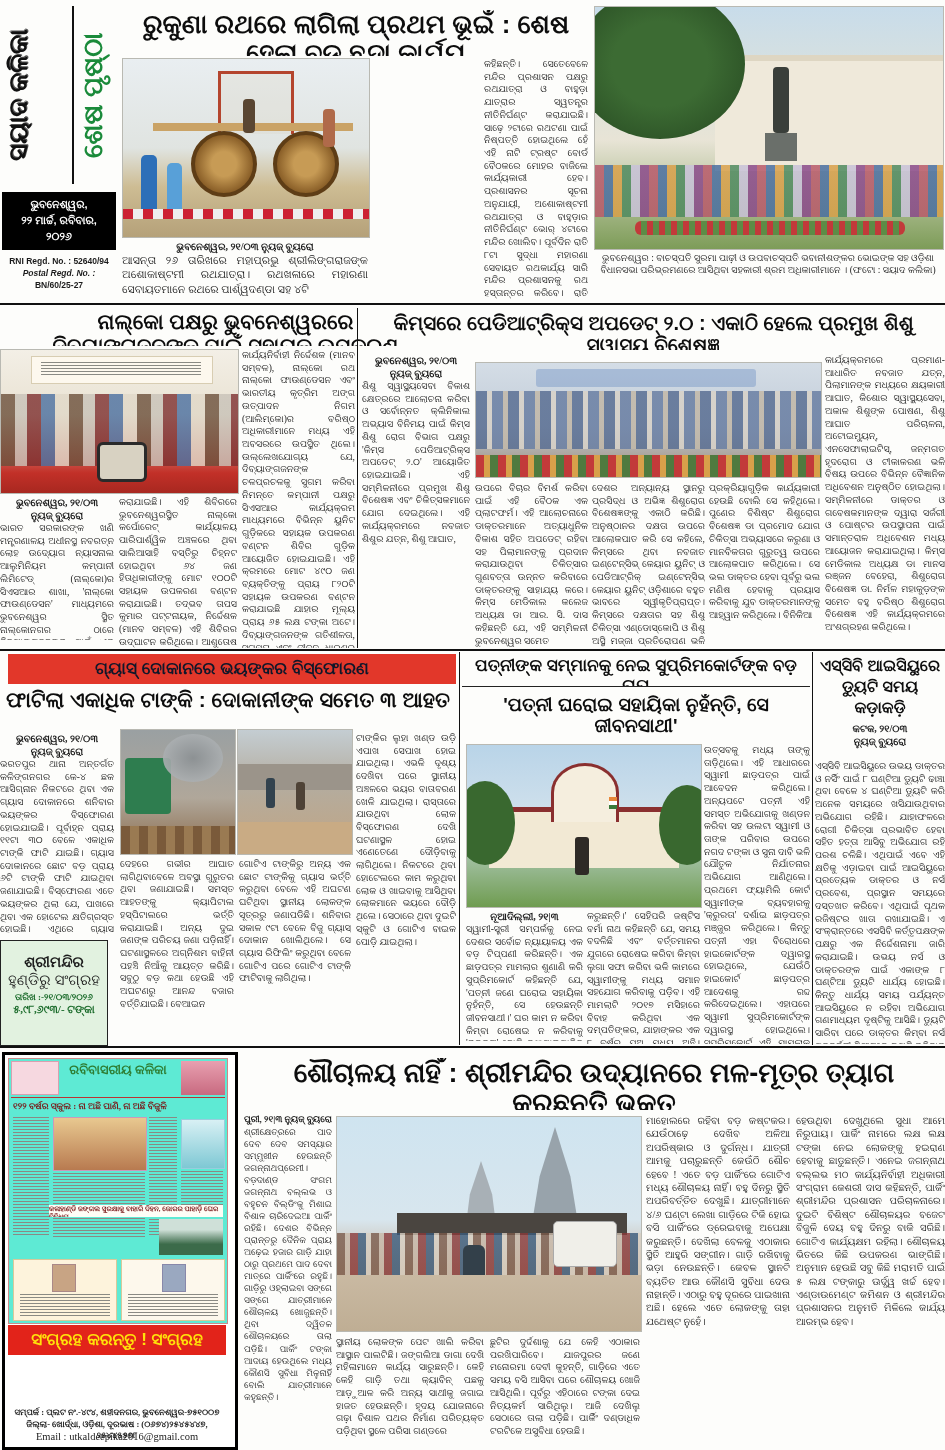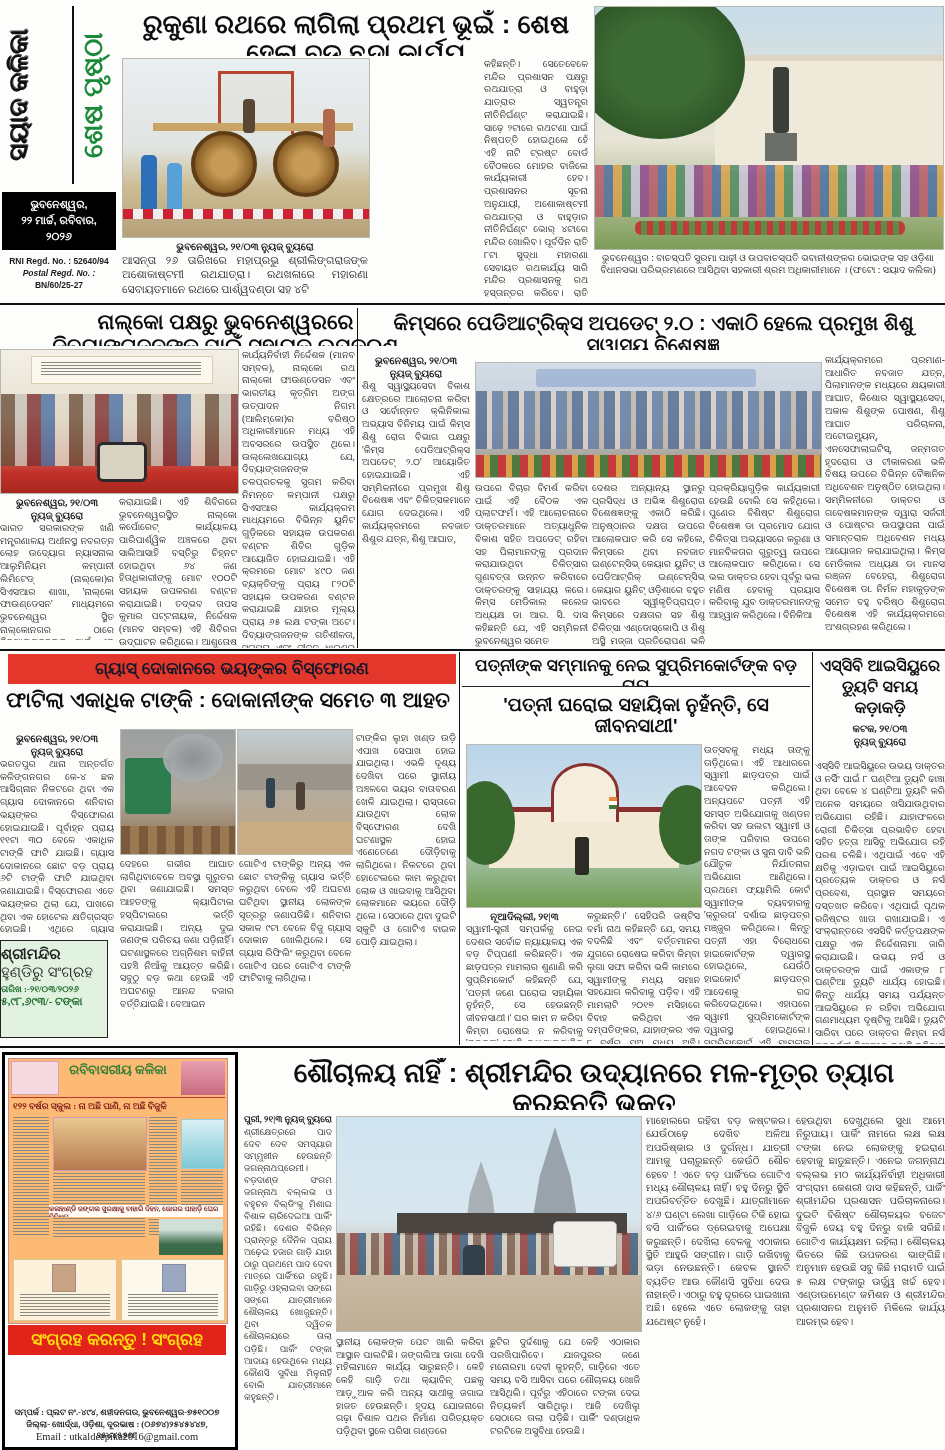--- a/index.html
+++ b/index.html
@@ -102,21 +102,21 @@
   <div class="abs body-col" style="left:825px;top:354px;width:120px;height:294px;">କାର୍ଯ୍ୟକ୍ରମରେ ପ୍ରମାଣ-ଆଧାରିତ ନବଜାତ ଯତ୍ନ, ପିଲାମାନଙ୍କ ମଧ୍ୟରେ କ୍ଷୟକାରୀ ଆଘାତ, କିଶୋର ସ୍ୱାସ୍ଥ୍ୟସେବା, ଅକାଳ ଶିଶୁଙ୍କ ପୋଷଣ, ଶିଶୁ ଆଘାତ ପରିଚାଳନା, ଅଟୋଇମ୍ୟୁନ୍, ଏନସେଫାଲାଇଟିସ୍, ଜନ୍ମଗତ ହୃଦରୋଗ ଓ ଟୀକାକରଣ ଭଳି ବିଷୟ ଉପରେ ବିଭିନ୍ନ ବୈଜ୍ଞାନିକ ଅଧିବେଶନ ଅନୁଷ୍ଠିତ ହୋଇଥିଲା। ସମ୍ମିଳନୀରେ ଡାକ୍ତର ଓ ଗବେଷକମାନଙ୍କ ଦ୍ୱାରା ସର୍ଜରୀ ଓ ପୋଷ୍ଟର ଉପସ୍ଥାପନା ପାଇଁ ସମାନ୍ତରାଳ ଅଧିବେଶନ ମଧ୍ୟ ଆୟୋଜନ କରାଯାଇଥିଲା। କିମ୍ସ ମେଡିକାଲ ଅଧ୍ୟକ୍ଷ ଡା ମାନସ ରଞ୍ଜନ ବେହେରା, ଶିଶୁରୋଗ ବିଶେଷଜ୍ଞ ଡା. ନିର୍ମଳ ମହାକୁଡ଼ଙ୍କ ସମେତ ବହୁ ବରିଷ୍ଠ ଶିଶୁରୋଗ ବିଶେଷଜ୍ଞ ଏହି କାର୍ଯ୍ୟକ୍ରମରେ ଅଂଶଗ୍ରହଣ କରିଥିଲେ।</div>
 
   <div class="abs rule-h" style="left:0;top:649px;width:945px;"></div>
 
   <div class="abs kicker" style="left:8px;top:654px;width:448px;height:30px;background:#e2372a;color:#0f172a;font-size:17px;line-height:30px;">ଗ୍ୟାସ୍ ଦୋକାନରେ ଭୟଙ୍କର ବିସ୍ଫୋରଣ</div>
   <div class="abs headline" style="left:0;top:688px;width:456px;height:40px;font-size:21px;">ଫାଟିଲା ଏକାଧିକ ଟାଙ୍କି : ଦୋକାନୀଙ୍କ ସମେତ ୩ ଆହତ</div>
   <div class="abs" style="left:0;top:732px;width:114px;height:312px;">
     <div class="dateline">ଭୁବନେଶ୍ୱର, ୨୧/୦୩</div>
     <div class="dateline">ନ୍ୟୁଜ୍ ବ୍ୟୁରୋ</div>
     <div class="body-col" style="height:176px;">ଭରତପୁର ଥାନା ଅନ୍ତର୍ଗତ କଳିଙ୍ଗନଗର କେ-୪ ଛକ ଆସିଗ୍ନାନ ନିକଟରେ ଥିବା ଏକ ଗ୍ୟାସ ଦୋକାନରେ ଶନିବାର ଭୟଙ୍କର ବିସ୍ଫୋରଣ ହୋଇଯାଇଛି। ପୂର୍ବାହ୍ନ ପ୍ରାୟ ୧୧ଟା ୩୦ ବେଳେ ଏକାଧିକ ଟାଙ୍କି ଫାଟି ଯାଇଛି। ଗ୍ୟାସ ଦୋକାନରେ ଛୋଟ ବଡ଼ ପ୍ରାୟ ୬ଟି ଟାଙ୍କି ଫାଟି ଯାଇଥିବା ଜଣାଯାଇଛି। ବିସ୍ଫୋରଣ ଏତେ ଭୟଙ୍କର ଥିଲା ଯେ, ପାଖରେ ଥିବା ଏକ ହୋଟେଲ କ୍ଷତିଗ୍ରସ୍ତ ହୋଇଛି। ଏଥିରେ ଗ୍ୟାସ ଦୋକାନୀଙ୍କ ସମେତ ୩ ଜଣ ଆହତ ହୋଇଛନ୍ତି। ଆହତ ଗ୍ୟାସ ଦୋକାନୀଙ୍କ ନାଁ ବିଜୁ ବୋଲି ଜଣାପଡିଛି। ତାଙ୍କ ମୁଣ୍ଡ, ହାତ,</div>
-    <div style="margin-top:6px;width:106px;height:92px;border:1.5px solid #222;background:#e2f2e0;padding-top:4px;">
+    <div style="margin-top:6px;width:106px;height:92px;border:1.5px solid #222;background:#e2f2e0;text-align:center;padding-top:12px;">
       <div style="font-family:'Liberation Sans',sans-serif;font-weight:bold;font-size:15px;">ଶ୍ରୀମନ୍ଦିର</div>
       <div style="font-family:'Liberation Sans',sans-serif;font-weight:normal;font-size:15px;">ହୁଣ୍ଡିରୁ ସଂଗ୍ରହ</div>
       <div style="font-weight:bold;font-size:9px;color:#1a6b2a;margin-top:3px;">ତାରିଖ :-୨୧/୦୩/୨୦୨୬</div>
       <div style="font-weight:bold;font-size:11px;color:#1a6b2a;">୫,୯୮,୬୯୩/- ଟଙ୍କା</div>
     </div>
   </div>
   <div class="photo" style="left:120px;top:729px;width:114px;height:124px;background:linear-gradient(#9aa0a2 0%,#b0a79a 55%,#8a6a4a 100%);">
     <div class="abs" style="left:4px;top:28px;width:46px;height:56px;background:#2e7d4f;border-radius:4px;"></div>
     <div class="abs" style="left:42px;top:4px;width:60px;height:48px;border-radius:50%;background:radial-gradient(#8a8f92,#b8bcbe);opacity:.9;"></div>
     <div class="abs" style="left:0;top:96px;width:114px;height:28px;background:repeating-linear-gradient(90deg,#7a5a3a 0 9px,#9a7a52 9px 18px);"></div>
@@ -155,21 +155,21 @@
   <div class="abs headline" style="left:815px;top:656px;width:130px;height:62px;font-size:16px;line-height:1.3;">ଏସ୍‌ସିବି ଆଇସିୟୁରେ ଡ୍ୟୁଟି ସମୟ କଡ଼ାକଡ଼ି</div>
   <div class="abs" style="left:815px;top:722px;width:130px;height:34px;">
     <div class="dateline">କଟକ, ୨୧/୦୩</div>
     <div class="dateline">ନ୍ୟୁଜ୍ ବ୍ୟୁରୋ</div>
   </div>
   <div class="abs body-col" style="left:815px;top:760px;width:130px;height:284px;">ଏସ୍‌ସିବି ଆଇସିୟୁରେ ଉଭୟ ଡାକ୍ତର ଓ ନର୍ସିଂ ପାଇଁ ୮ ଘଣ୍ଟିଆ ଡ୍ୟୁଟି ଢାଞ୍ଚା ଥିବା ବେଳେ ୪ ଘଣ୍ଟିଆ ଡ୍ୟୁଟି କରି ଅନେକ ସମୟରେ ଖସିଯାଉଥିବାର ଅଭିଯୋଗ ରହିଛି। ଯାହାଫଳରେ ରୋଗୀ ଚିକିତ୍ସା ପ୍ରଭାବିତ ହେବା ସହିତ ହତ୍ତା ଆସିବୁ ଅଭିଯୋଗ ରହି ପରଶ ଚଳିଛି। ଏଥିପାଇଁ ଏବେ ଏହି କ୍ଷତିକୁ ଏଡ଼ାଇବା ପାଇଁ ଆଇସିୟୁରେ ପ୍ରତ୍ୟେକ ଡାକ୍ତର ଓ ନର୍ସ ପ୍ରବେଶ, ପ୍ରସ୍ଥାନ ସମୟରେ ଦସ୍ତଖତ କରିବେ। ଏଥିପାଇଁ ପୃଥକ ରଜିଷ୍ଟର ଖାତା ରଖାଯାଇଛି। ଏ ସଂକ୍ରାନ୍ତରେ ଏସସିବି କର୍ତ୍ତୃପକ୍ଷଙ୍କ ପକ୍ଷରୁ ଏକ ନିର୍ଦ୍ଦେଶନାମା ଜାରି କରାଯାଇଛି। ଉଭୟ ନର୍ସ ଓ ଡାକ୍ତରଙ୍କ ପାଇଁ ଏକାଙ୍କ ୮ ଘଣ୍ଟିଆ ଡ୍ୟୁଟି ଧାର୍ଯ୍ୟ ହୋଇଛି। କିନ୍ତୁ ଧାର୍ଯ୍ୟ ସମୟ ପର୍ଯ୍ୟନ୍ତ ଆଇସିୟୁରେ ନ ରହିବା ଅଭିଯୋଗ ଗଣମାଧ୍ୟମ ଦୃଷ୍ଟିକୁ ଆସିଛି। ଡ୍ୟୁଟି ସାରିବା ପରେ ଡାକ୍ତର କିମ୍ବା ନର୍ସ ପରବର୍ତ୍ତୀ ସିଫ୍ଟରେ ଡ୍ୟୁଟି କରିବାକୁ ଥିବା ଡାକ୍ତର, ନର୍ସଙ୍କୁ ଦାୟିତ୍ୱ ହସ୍ତାନ୍ତର କରିବେ। ଡ୍ୟୁଟି ସମୟରେ ମଧ୍ୟ କେହି ମନଇଚ୍ଛା ଆଇସିୟୁରୁ ଯାଇପାରିବେ ନାହିଁ। ଆଇସିୟୁଗୁଡ଼ିକ ଜଣେ ପ୍ରଫେସରଙ୍କ ଅଧୀନରେ ରହିବ। ତାଙ୍କ ଅଧୀନରେ ଜଣେ ଲେଖାଏଁ ଆସୋସିଏଟ୍ ପ୍ରଫେସର, ଅସିଷ୍ଟାଣ୍ଟ ପ୍ରଫେସର ରହିବେ।</div>
 
   <div class="abs rule-h" style="left:0;top:1046px;width:945px;"></div>
 
   <div class="abs" style="left:2px;top:1052px;width:230px;height:392px;border:3px solid #000;background:#fff;">
-    <div class="abs" style="left:3px;top:3px;width:218px;height:264px;border:1px solid #cc8a8a;background:#fdba74;overflow:hidden;">
+    <div class="abs" style="left:3px;top:3px;width:218px;height:264px;border:1px solid #cc8a8a;background:#5eead4;overflow:hidden;">
       <div class="abs" style="left:2px;top:2px;width:46px;height:32px;background:#f6d8e0;border:1px solid #d8a0b0;"></div>
       <div class="abs center" style="left:50px;top:4px;width:118px;height:30px;font-family:'Liberation Serif',serif;font-weight:bold;font-size:13px;color:#2e7d32;line-height:1.1;overflow:hidden;">ରବିବାସରୀୟ କଳିକା</div>
       <div class="abs" style="left:172px;top:2px;width:44px;height:34px;background:linear-gradient(#e8a0b0,#c86a80);"></div>
       <div class="abs" style="left:2px;top:38px;width:214px;height:1px;background:#b33;"></div>
       <div class="abs" style="left:4px;top:42px;width:210px;height:14px;font-weight:bold;font-size:9px;color:#7a1a1a;overflow:hidden;">୧୨୨ ବର୍ଷର ସ୍କୁଲ : ନା ଅଛି ପାଣି, ନା ଅଛି ବିଜୁଳି</div>
       <div class="abs" style="left:44px;top:58px;width:92px;height:52px;background:linear-gradient(#e8c890,#b87a50);border:1px solid #c9b;"></div>
       <div class="abs" style="left:172px;top:60px;width:42px;height:48px;background:linear-gradient(#d8f0f4,#7ec8d4);border:1px solid #9cd;"></div>
       <div class="abs fake-text" style="left:4px;top:58px;width:36px;height:120px;"></div>
       <div class="abs fake-text" style="left:44px;top:114px;width:92px;height:64px;"></div>
       <div class="abs fake-text" style="left:140px;top:58px;width:28px;height:120px;"></div>

